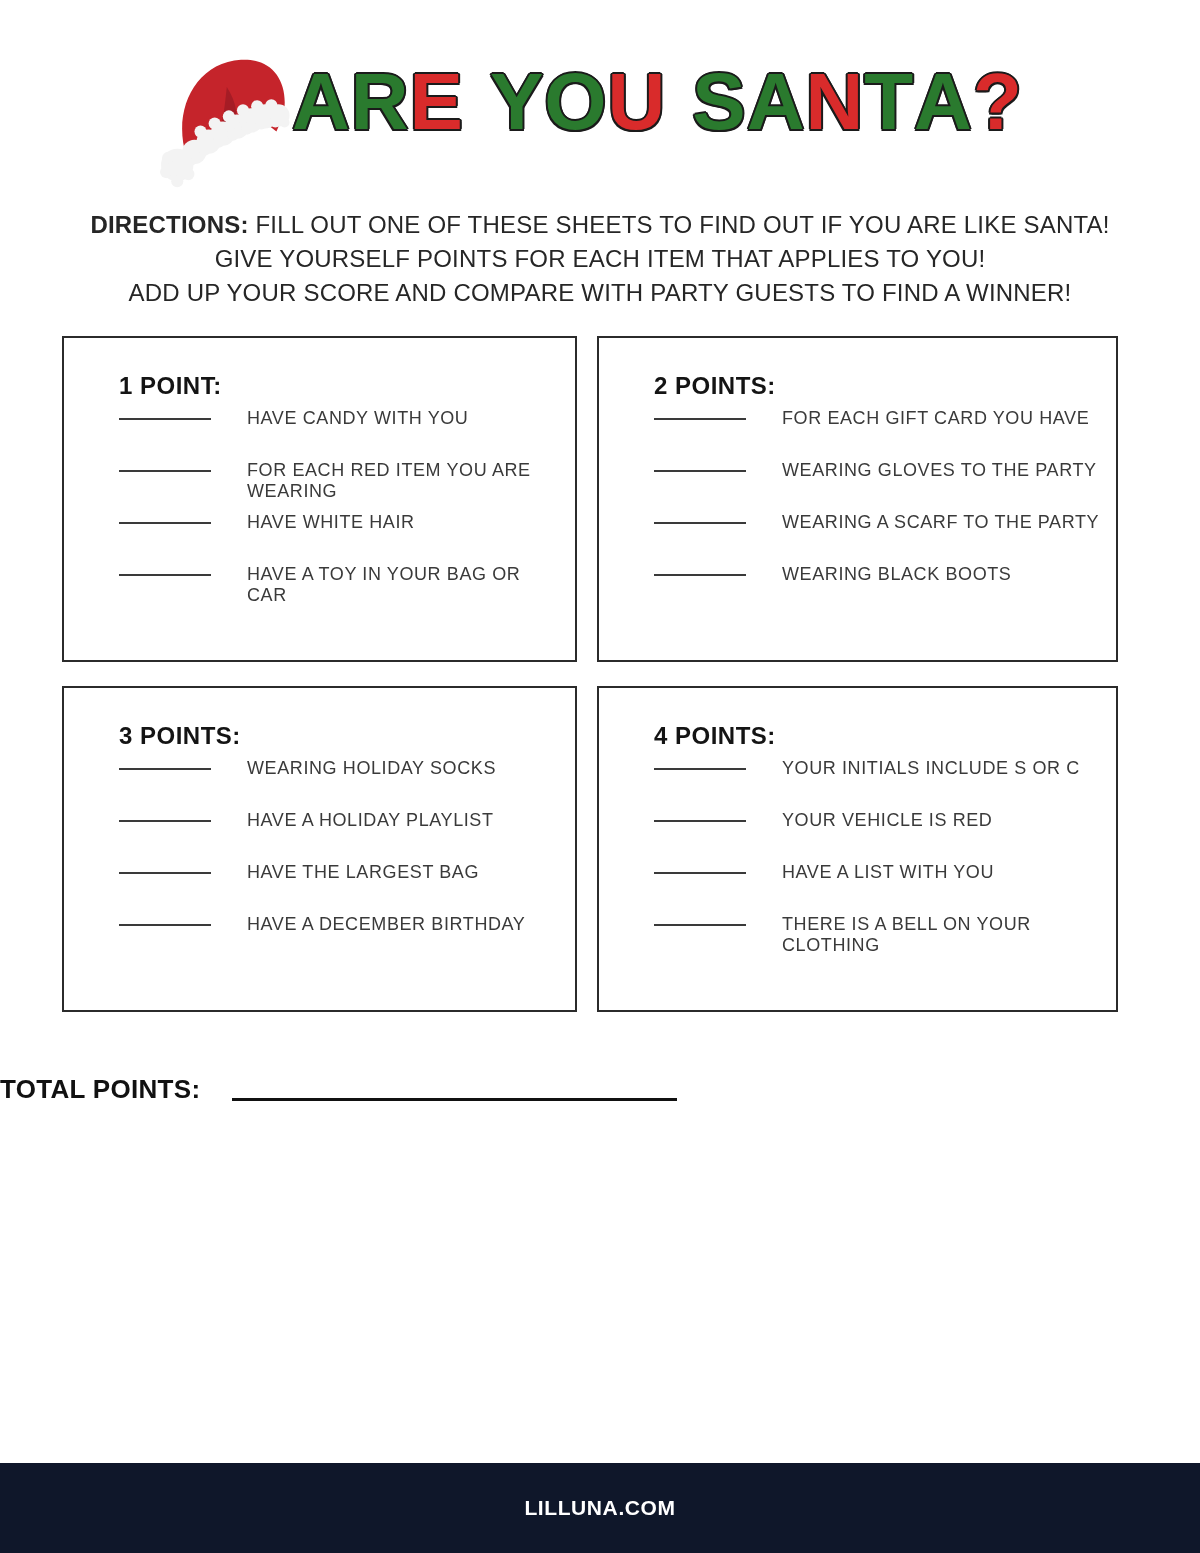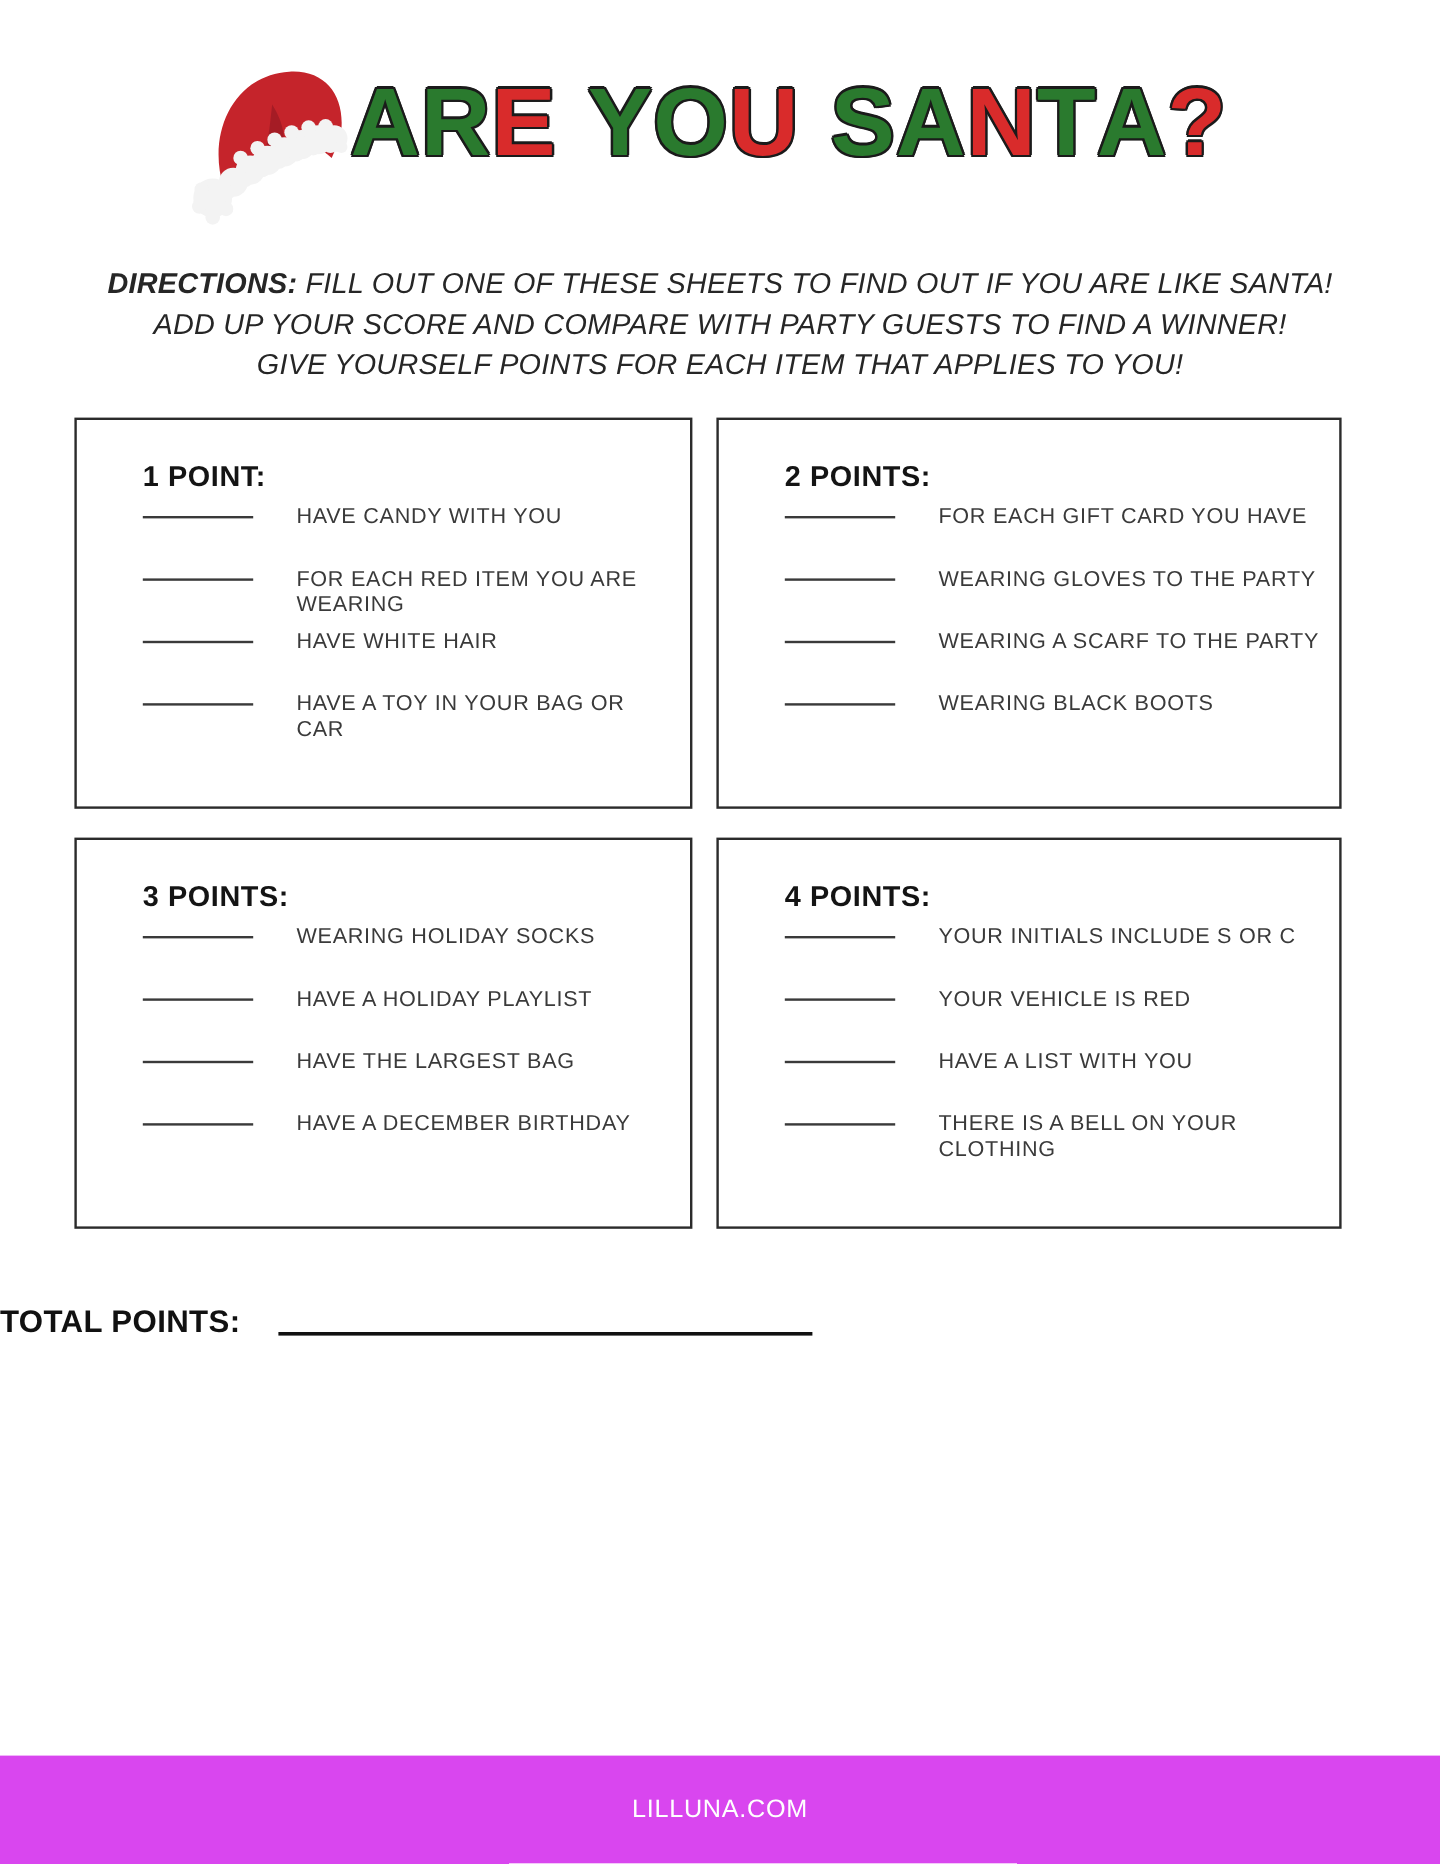--- a/index.html
+++ b/index.html
@@ -18,22 +18,22 @@
   .word:last-child{margin-right:0;}
   .ltr{
     display:inline-block;
     text-shadow:
       2px 0 0 #1b1b1b,-2px 0 0 #1b1b1b,0 2px 0 #1b1b1b,0 -2px 0 #1b1b1b,
       1.5px 1.5px 0 #1b1b1b,-1.5px -1.5px 0 #1b1b1b,
       1.5px -1.5px 0 #1b1b1b,-1.5px 1.5px 0 #1b1b1b;
   }
   
   .directions{
-    margin-top:12px;text-align:center;font-size:24px;line-height:34px;
-    color:#262626;letter-spacing:0.2px;font-style:italic;
+    text-align:center;font-size:24px;line-height:34px;
+    color:#262626;letter-spacing:0.2px;
   }
   .directions p{margin:0;}
   .dir-label{font-weight:bold;}
   
   .boxes{
     display:grid;grid-template-columns:515px 521px;column-gap:20px;row-gap:24px;
     margin:26px 0 0 62px;
   }
   .box{
     border:2px solid #2b2b2b;height:326px;box-sizing:border-box;
@@ -104,22 +104,22 @@
       </g>
     </svg>
 
     <h1 class="title">
       <span class="word"><span class="ltr" style="color: rgb(42, 122, 46);">A</span><span class="ltr" style="color: rgb(42, 122, 46);">R</span><span class="ltr" style="color: rgb(217, 43, 43);">E</span></span><span class="word"><span class="ltr" style="color: rgb(42, 122, 46);">Y</span><span class="ltr" style="color: rgb(42, 122, 46);">O</span><span class="ltr" style="color: rgb(217, 43, 43);">U</span></span><span class="word"><span class="ltr" style="color: rgb(42, 122, 46);">S</span><span class="ltr" style="color: rgb(42, 122, 46);">A</span><span class="ltr" style="color: rgb(217, 43, 43);">N</span><span class="ltr" style="color: rgb(42, 122, 46);">T</span><span class="ltr" style="color: rgb(42, 122, 46);">A</span><span class="ltr" style="color: rgb(217, 43, 43);">?</span></span>
     </h1>
   </header>
 
   <section class="directions">
     <p><span class="dir-label">DIRECTIONS:</span> <span>FILL OUT ONE OF THESE SHEETS TO FIND OUT IF YOU ARE LIKE SANTA!</span></p>
+    <p>GIVE YOURSELF POINTS FOR EACH ITEM THAT APPLIES TO YOU!</p>
     <p>ADD UP YOUR SCORE AND COMPARE WITH PARTY GUESTS TO FIND A WINNER!</p>
-    <p>GIVE YOURSELF POINTS FOR EACH ITEM THAT APPLIES TO YOU!</p>
   </section>
 
   <section class="boxes">
 
     <div class="box">
       <h2 class="box-heading">1 POINT:</h2>
       <div class="items">
         <div class="item-row">
           <span class="blank"></span>
           <span class="item-label">HAVE CANDY WITH YOU</span>
@@ -205,17 +205,17 @@
       </div>
     </div>
 
   </section>
 
   <section class="total">
     <span class="total-label">TOTAL POINTS:</span>
     <span class="total-line"></span>
   </section>
 
-  <footer class="footer" style="background-color: #d946ef;">
+  <footer class="footer" style="background-color: #0f172a; font-weight: bold;">
     <span class="footer-text">LILLUNA.COM</span>
   </footer>
 
 </div>
 
 </body></html>

